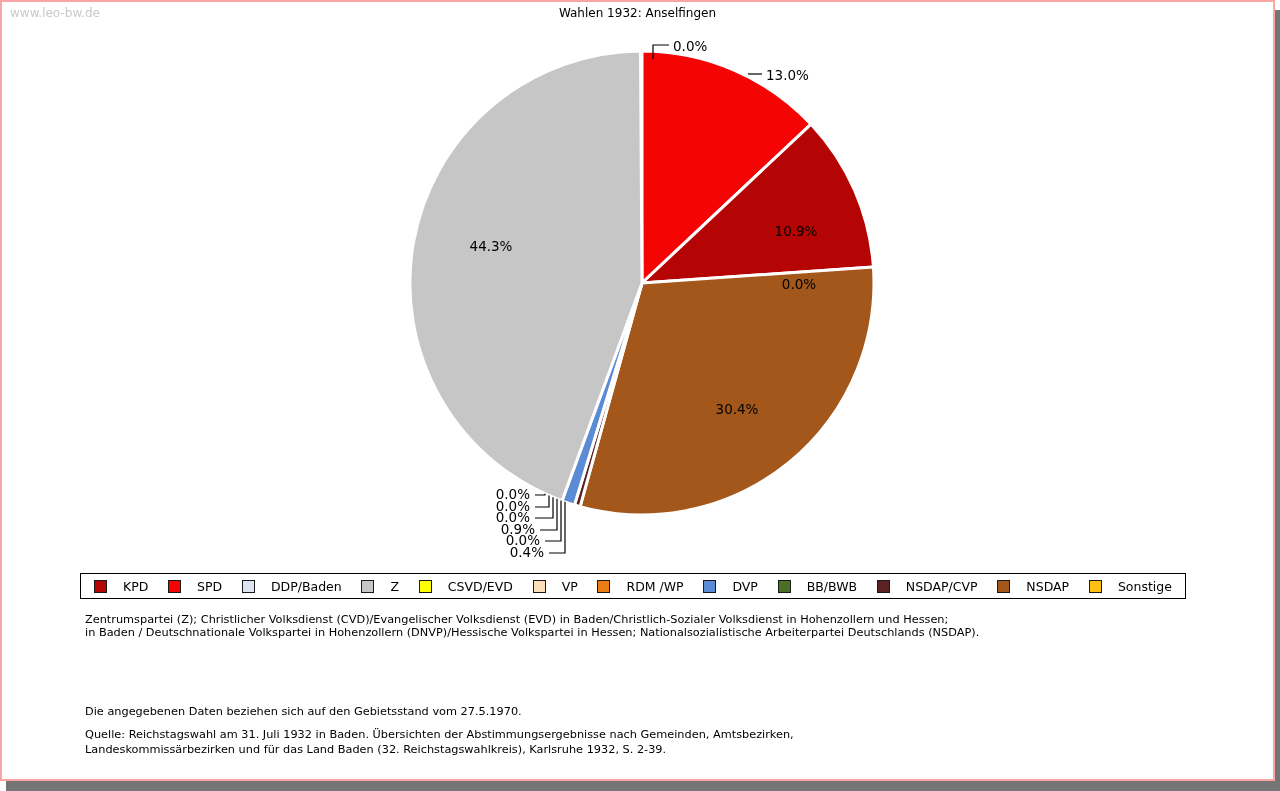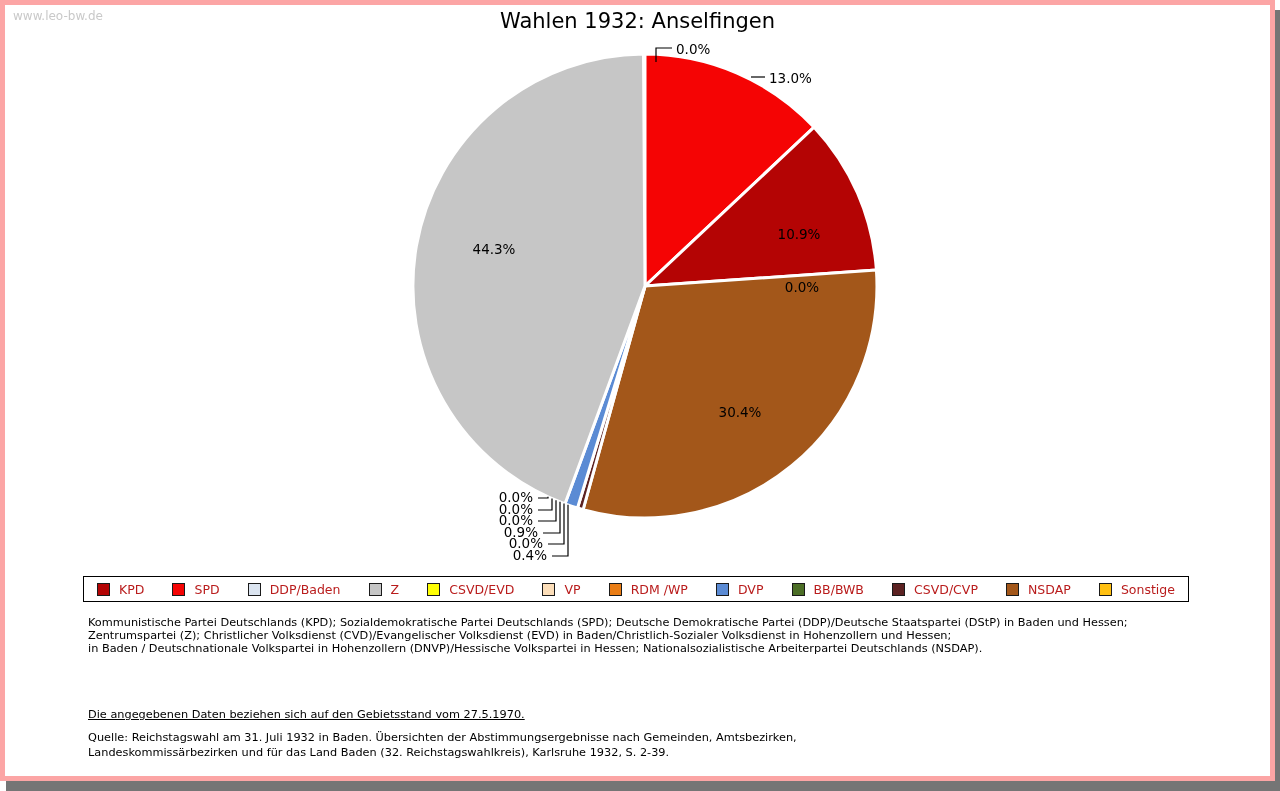--- a/index.html
+++ b/index.html
@@ -7,48 +7,48 @@
   body {
     width: 1280px; height: 791px;
     background: #ffffff;
     font-family: "DejaVu Sans", "Liberation Sans", sans-serif;
     position: relative; overflow: hidden;
   }
   .page {
     position: absolute; top: 0; left: 0;
     width: 1275px; height: 781px;
     background: #ffffff;
-    border: 5px solid #fca5a5;
+    border: 2px solid #fca5a5;
     box-shadow: 6px 10px 0 #757575;
   }
   .watermark {
     position: absolute; top: 4px; left: 8px;
     font-size: 12px; color: #c9c9c9;
   }
   .chart-title {
     position: absolute; top: 4px; left: 0; width: 100%;
-    text-align: center; font-size: 21px; color: #000000;
+    text-align: center; font-size: 12px; color: #000000;
   }
   #pie-svg { position: absolute; top: 0; left: 0; }
   .legend {
     position: absolute; left: 78px; top: 571px;
     width: 1106px; height: 26px;
     border: 1px solid #000000; background: #ffffff;
     display: flex; align-items: center; justify-content: space-between;
     padding: 0 13px;
   }
-  .legend-item { display: flex; align-items: center; gap: 9px; font-size: 12.5px; color: #b91c1c; white-space: nowrap; }
+  .legend-item { display: flex; align-items: center; gap: 16px; font-size: 12.5px; color: #000000; white-space: nowrap; }
   .swatch { width: 13px; height: 13px; border: 1px solid #1a1a1a; flex: 0 0 auto; }
   .notes {
     position: absolute; left: 83px;
     font-size: 11.3px; line-height: 13.2px;
     color: #000000; white-space: nowrap;
   }
   .party-notes  { top: 611px; }
-  .gebietsstand { top: 703px; text-decoration: underline; }
+  .gebietsstand { top: 703px; }
   .quelle       { top: 726px; line-height: 14.5px; }
 </style>
 </head>
 <body>
 
 <div class="page">
 
   <div class="watermark">www.leo-bw.de</div>
   <div class="chart-title">Wahlen 1932: Anselfingen</div>
 
@@ -113,34 +113,33 @@
       <span class="legend-item">
         <span class="swatch" style="background: rgb(91, 139, 212);"></span>
         <span>DVP</span>
       </span>
       <span class="legend-item">
         <span class="swatch" style="background: rgb(76, 110, 38);"></span>
         <span>BB/BWB</span>
       </span>
       <span class="legend-item">
         <span class="swatch" style="background: rgb(92, 34, 34);"></span>
-        <span>CSVD/CVP</span>
+        <span>NSDAP/CVP</span>
       </span>
       <span class="legend-item">
         <span class="swatch" style="background: rgb(163, 87, 26);"></span>
         <span>NSDAP</span>
       </span>
       <span class="legend-item">
         <span class="swatch" style="background: rgb(255, 192, 18);"></span>
         <span>Sonstige</span>
       </span>
     </div>
 
   <div class="notes party-notes" id="party-notes">
-      <div>Kommunistische Partei Deutschlands (KPD); Sozialdemokratische Partei Deutschlands (SPD); Deutsche Demokratische Partei (DDP)/Deutsche Staatspartei (DStP) in Baden und Hessen;</div>
       <div>Zentrumspartei (Z); Christlicher Volksdienst (CVD)/Evangelischer Volksdienst (EVD) in Baden/Christlich-Sozialer Volksdienst in Hohenzollern und Hessen;</div>
       <div>in Baden / Deutschnationale Volkspartei in Hohenzollern (DNVP)/Hessische Volkspartei in Hessen; Nationalsozialistische Arbeiterpartei Deutschlands (NSDAP).</div>
     </div>
   <div class="notes gebietsstand">Die angegebenen Daten beziehen sich auf den Gebietsstand vom 27.5.1970.</div>
   <div class="notes quelle" id="quelle-notes">
       <div>Quelle: Reichstagswahl am 31. Juli 1932 in Baden. Übersichten der Abstimmungsergebnisse nach Gemeinden, Amtsbezirken,</div>
       <div>Landeskommissärbezirken und für das Land Baden (32. Reichstagswahlkreis), Karlsruhe 1932, S. 2-39.</div>
     </div>
 
 </div>

